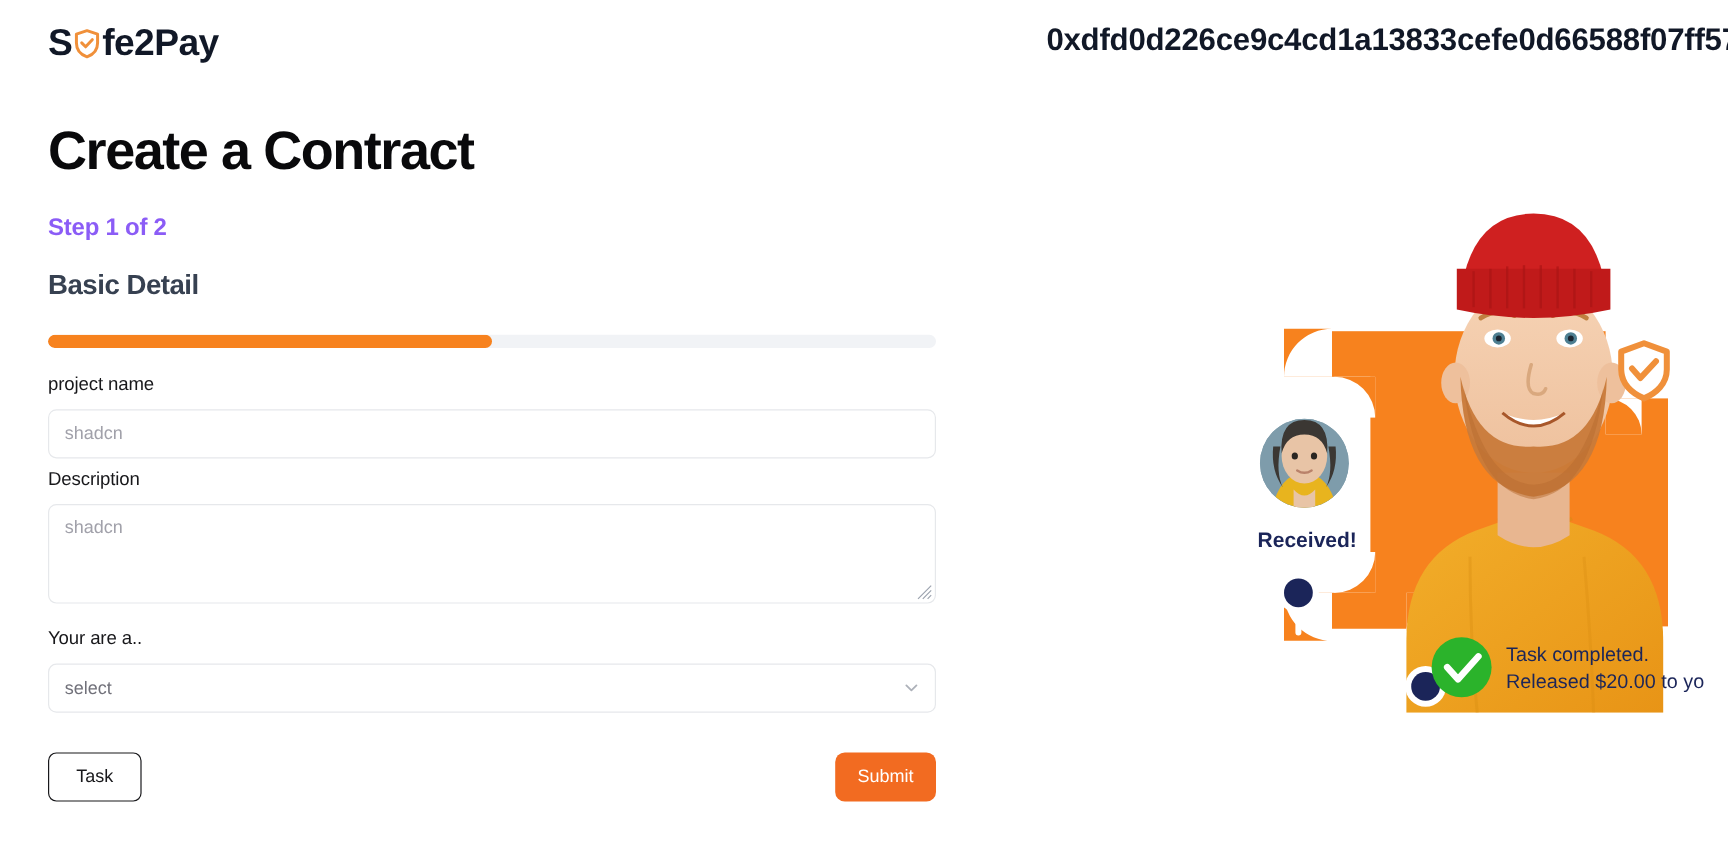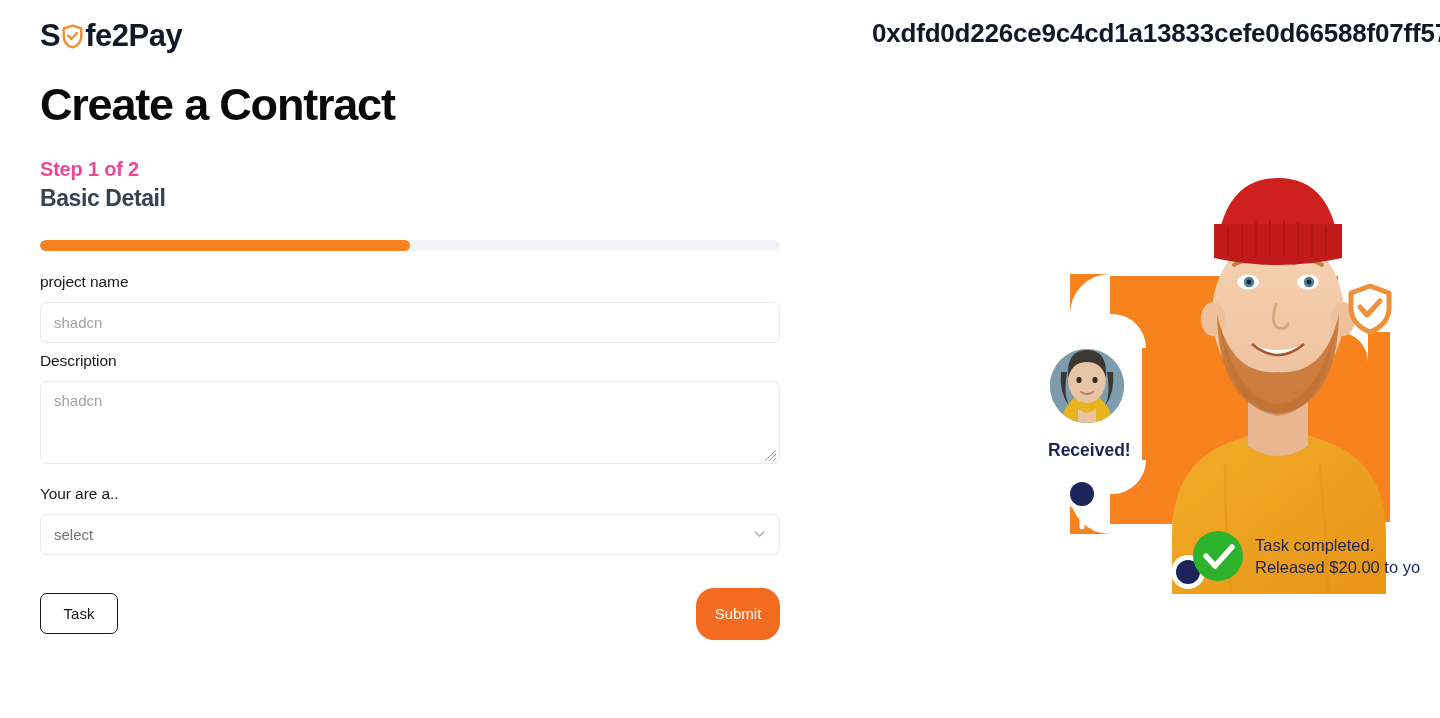--- a/index.html
+++ b/index.html
@@ -55,37 +55,37 @@
     font-weight: bold;
     color: #111827;
     letter-spacing: -0.2px;
     white-space: nowrap;
   }
 
   
   .form-col {
     position: absolute;
     left: 40px;
-    top: 79px;
+    top: 100px;
     width: 740px;
   }
   .page-title {
     font-size: 45px;
     font-weight: bold;
     color: #09090b;
     letter-spacing: -1.2px;
     line-height: 1.15;
     margin-bottom: 27px;
   }
   .step-label {
     font-size: 20px;
     font-weight: bold;
-    color: #ec4899;
+    color: #8b5cf6;
     letter-spacing: -0.2px;
-    margin-bottom: 4px;
+    margin-bottom: 22px;
   }
   .section-title {
     font-size: 23px;
     font-weight: bold;
     color: #374151;
     letter-spacing: -0.4px;
     margin-bottom: 28px;
   }
 
   .progress-track {
@@ -188,23 +188,23 @@
     border: 1.5px solid #18181b;
     border-radius: 7px;
     background: #ffffff;
     font-family: "Liberation Sans", sans-serif;
     font-size: 15px;
     color: #18181b;
     cursor: pointer;
   }
   .btn-submit {
     width: 84px;
-    height: 52px;
+    height: 41px;
     border: none;
-    border-radius: 18px;
+    border-radius: 8px;
     background: #f26b21;
     font-family: "Liberation Sans", sans-serif;
     font-size: 15px;
     color: #ffffff;
     cursor: pointer;
   }
 
   
   .illustration {
     position: absolute;

